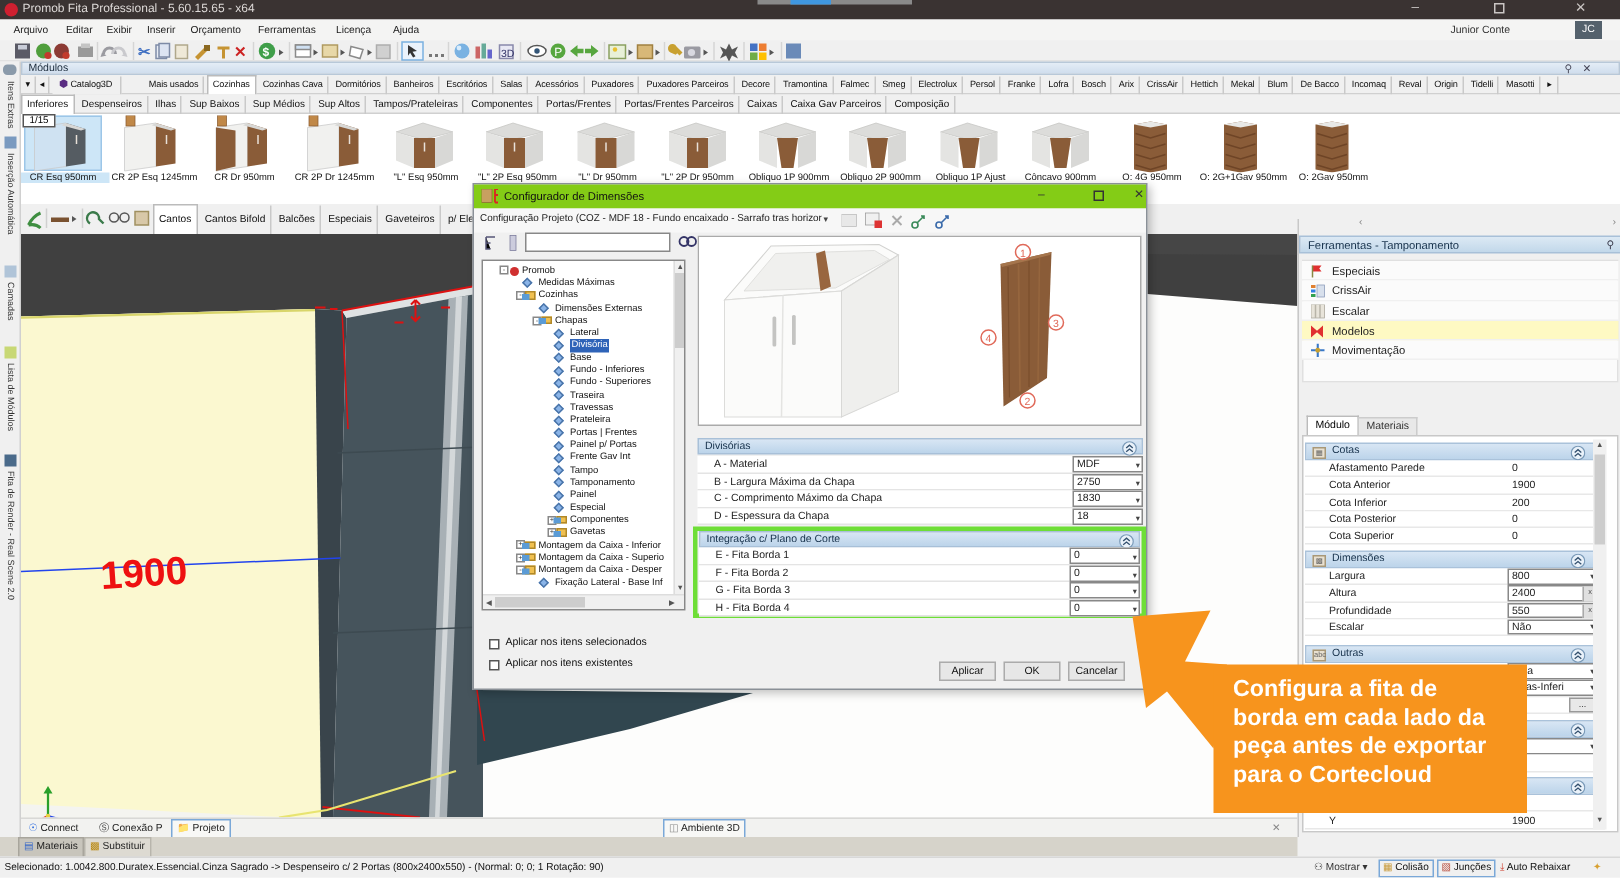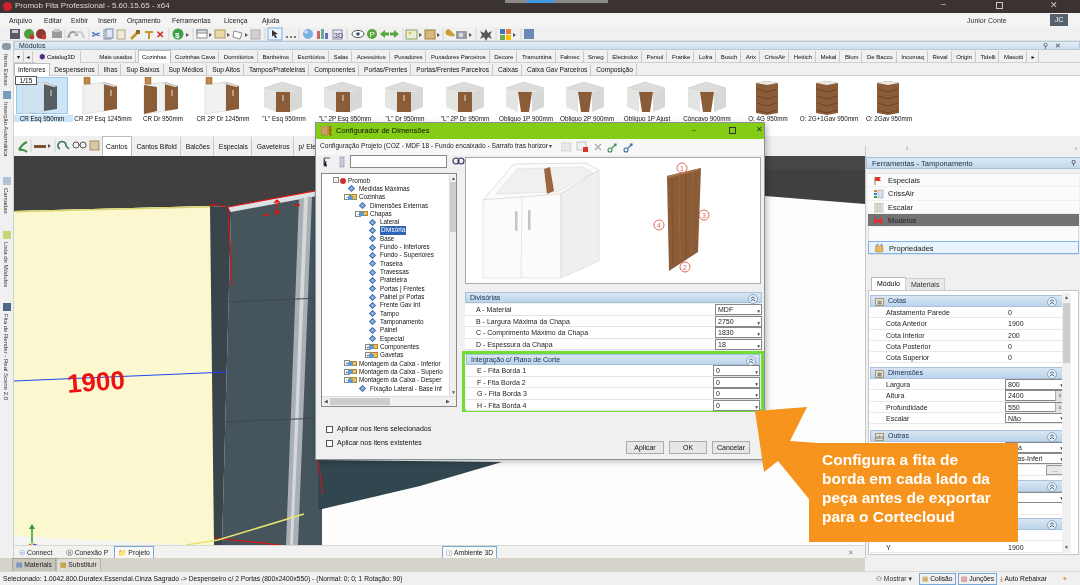--- a/index.html
+++ b/index.html
@@ -429,32 +429,32 @@
       <span class="abs" style="left:20px;top:2px;font-size:7.5px;color:#222;">CrissAir</span>
     </div>
 <div class="abs" style="left:2px;top:54.599999999999994px;width:211px;height:13.3px;border-bottom:1px solid #f0f0f0;background:#fbfbfb;">
       <svg class="abs" style="left:6px;top:2px;" width="10" height="10">
         <rect x="0" y="0" width="9" height="9" fill="#e8e4da" stroke="#a8a498" stroke-width="0.5"></rect>
         <line x1="3" y1="0" x2="3" y2="9" stroke="#b8b4a8"></line>
         <line x1="6" y1="0" x2="6" y2="9" stroke="#b8b4a8"></line>
       </svg>
       <span class="abs" style="left:20px;top:2px;font-size:7.5px;color:#222;">Escalar</span>
     </div>
-<div class="abs" style="left:2px;top:67.89999999999999px;width:211px;height:13.3px;border-bottom:1px solid #f0f0f0;background:#737373;">
+<div class="abs" style="left:2px;top:67.89999999999999px;width:211px;height:13.3px;border-bottom:1px solid #f0f0f0;background:#fef9c3;">
       <svg class="abs" style="left:6px;top:2px;" width="10" height="10">
         <path d="M0 1 l4 3.5 L8 1 v8 L4 5.5 0 9 z" fill="#e03030"></path>
       </svg>
       <span class="abs" style="left:20px;top:2px;font-size:7.5px;color:#222;">Modelos</span>
     </div>
-<div class="abs" style="left:2px;top:94.49999999999999px;width:211px;height:13.3px;border:1px solid #7eb4ea;background:#e9f3fc;">
+<div class="abs" style="left:2px;top:81.19999999999999px;width:211px;height:13.3px;border-bottom:1px solid #f0f0f0;background:#fbfbfb;">
       <svg class="abs" style="left:6px;top:2px;" width="10" height="10">
-        <rect x="0" y="2" width="8" height="6" rx="1" fill="#e8b868" stroke="#a87828" stroke-width="0.5"></rect>
-        <path d="M2 2 a2.5 2.5 0 0 1 5 0" fill="none" stroke="#6888a8" stroke-width="1.2"></path>
+        <path d="M4.5 0 v9 M0 4.5 h9" stroke="#3878c8" stroke-width="1.4"></path>
+        <circle cx="4.5" cy="4.5" r="1.6" fill="#c8a030"></circle>
       </svg>
-      <span class="abs" style="left:20px;top:2px;font-size:7.5px;color:#222;">Propriedades</span>
+      <span class="abs" style="left:20px;top:2px;font-size:7.5px;color:#222;">Movimentação</span>
     </div>
 <div class="abs" style="left:2px;top:131px;width:211px;height:13px;">
       <span class="abs" style="left:3px;top:0;background:#fff;border:1px solid #bbb;border-bottom:1px solid #fff;padding:0 5px;font-size:7px;line-height:12px;">Módulo</span>
       <span class="abs" style="left:37px;top:1px;background:#e8e8e8;border:1px solid #ccc;border-bottom:none;padding:0 5px;font-size:7px;line-height:11px;color:#333;">Materiais</span>
     </div>
 <div class="abs" style="left:2px;top:144px;width:211px;height:265px;background:#fff;border:1px solid #c8c8c8;"></div>
 <div class="abs" style="left:4px;top:149px;width:200px;height:11.5px;background:linear-gradient(#d8e6f4,#bcd4ea);border:1px solid #aac2da;font-size:7px;line-height:10px;color:#15304a;"><span class="abs" style="left:4px;top:1.5px;width:9px;height:8px;background:#e8e0d0;border:0.5px solid #a89878;font-size:5px;line-height:7px;text-align:center;color:#666;">▦</span><span style="margin-left:17px;">Cotas</span><svg class="abs" style="right:12px;top:0.5px;" width="10" height="10" viewBox="0 0 10 10">
         <circle cx="5" cy="5" r="4.5" fill="#eaf2fa" stroke="#7a9ab8" stroke-width="0.8"></circle>
         <path d="M2.8 4.6 L5 2.8 L7.2 4.6 M2.8 7.2 L5 5.4 L7.2 7.2" fill="none" stroke="#33506e" stroke-width="0.9"></path>
       </svg></div>

